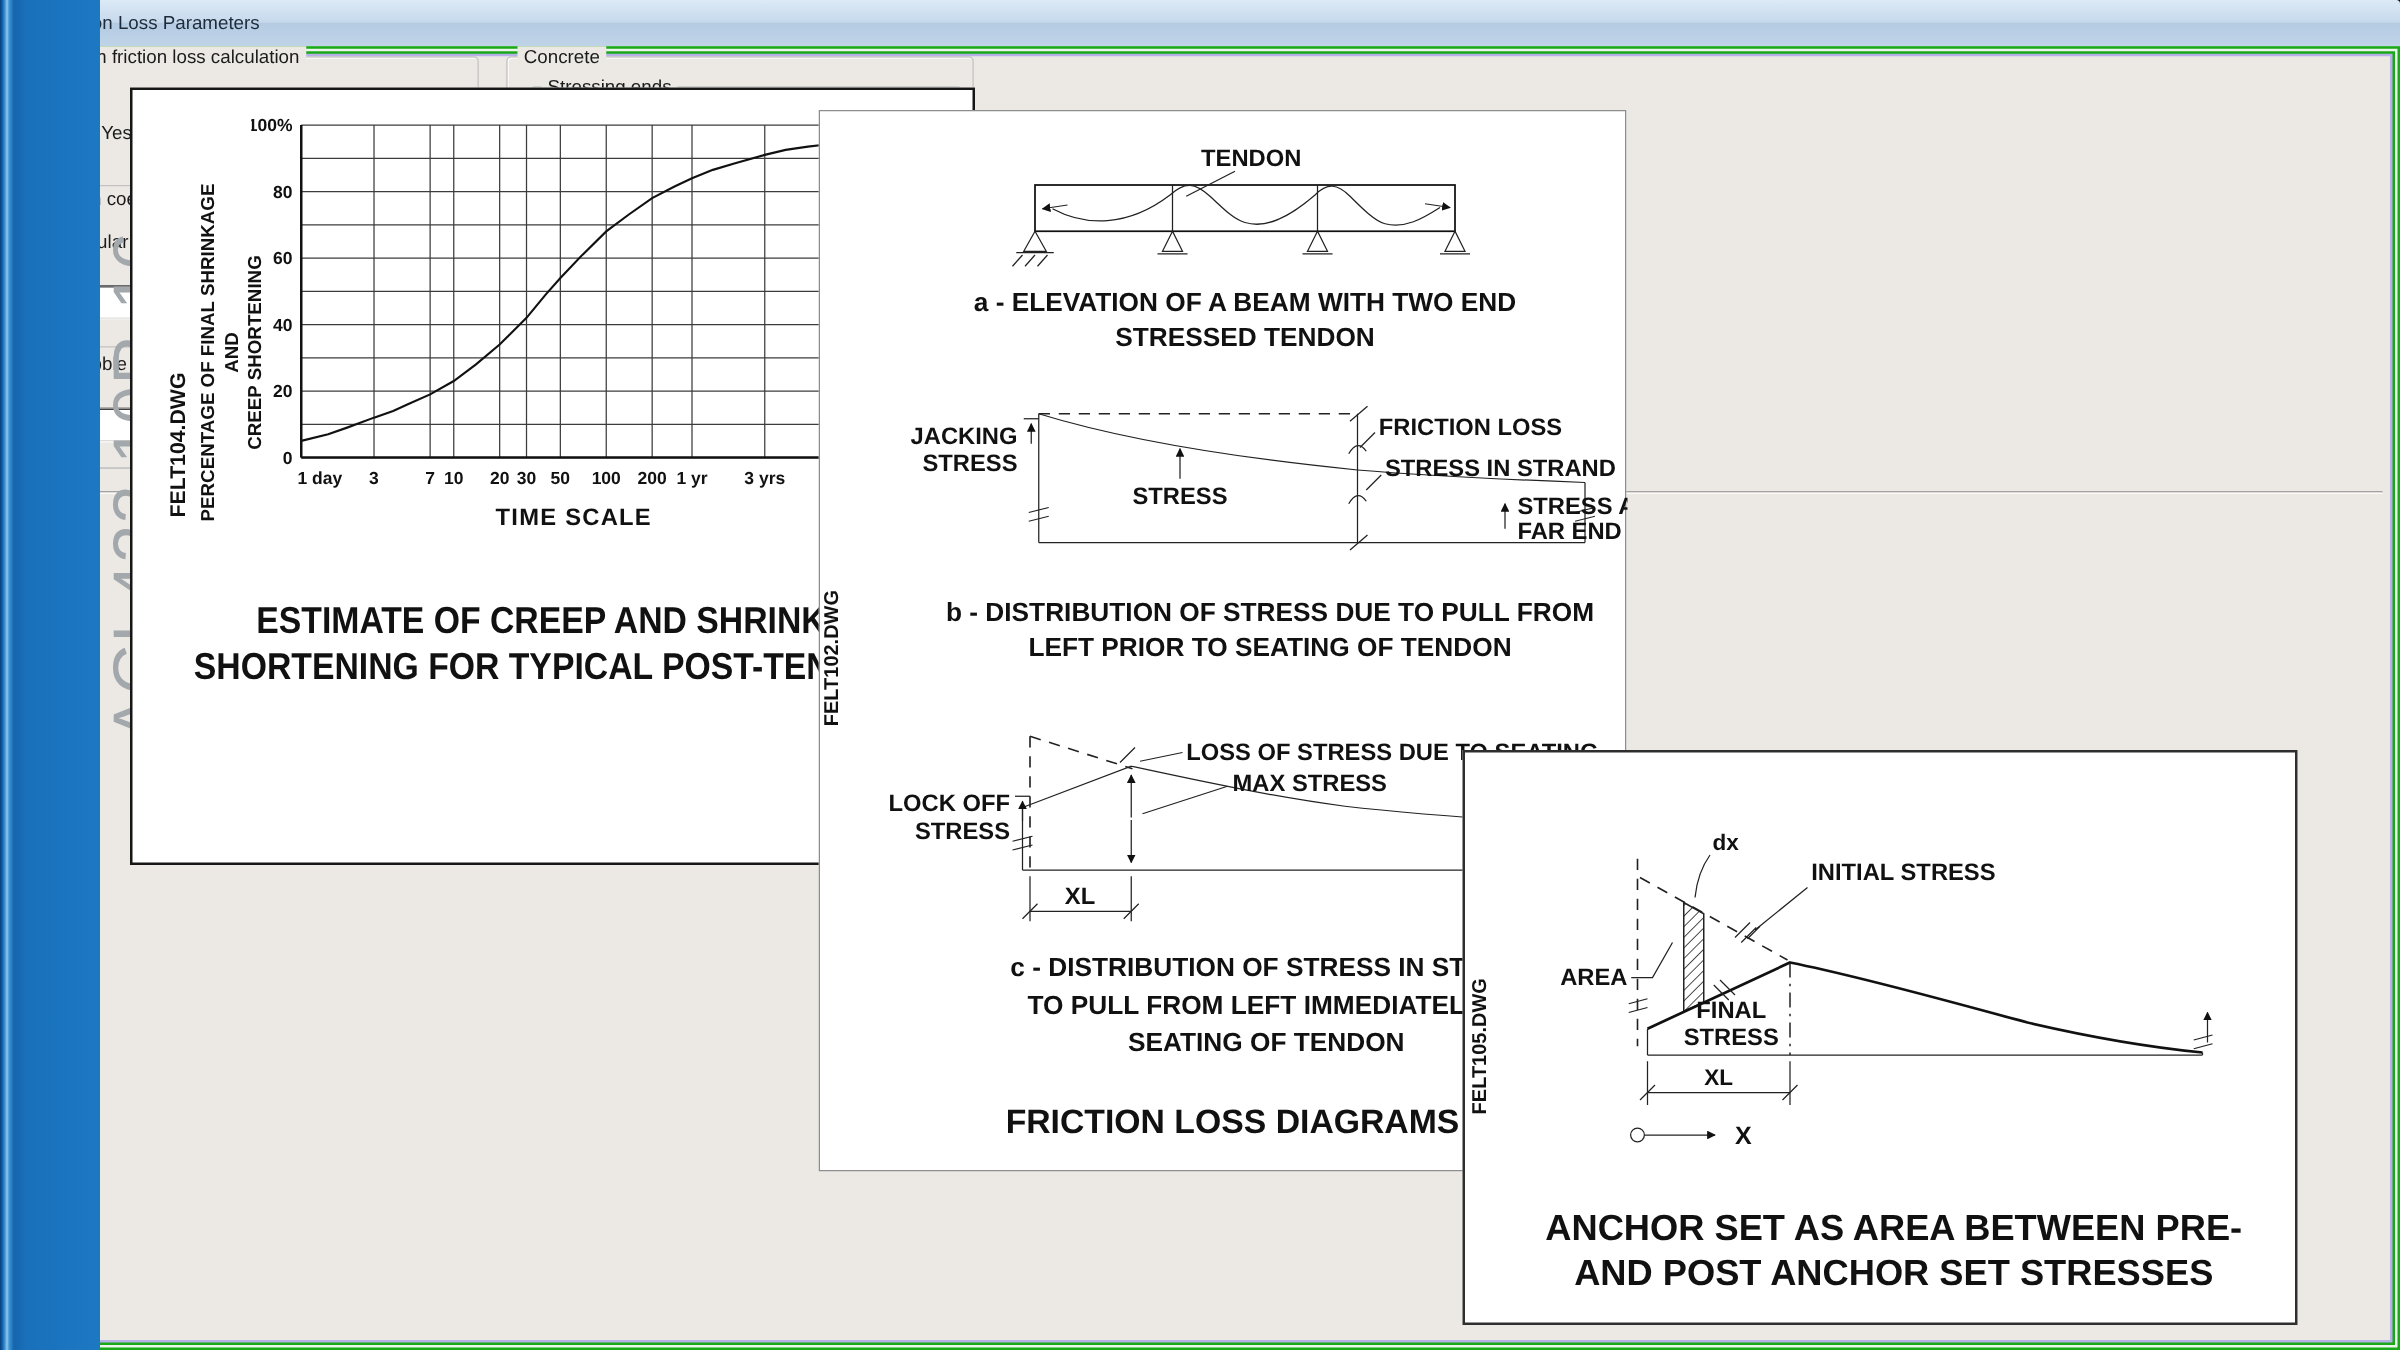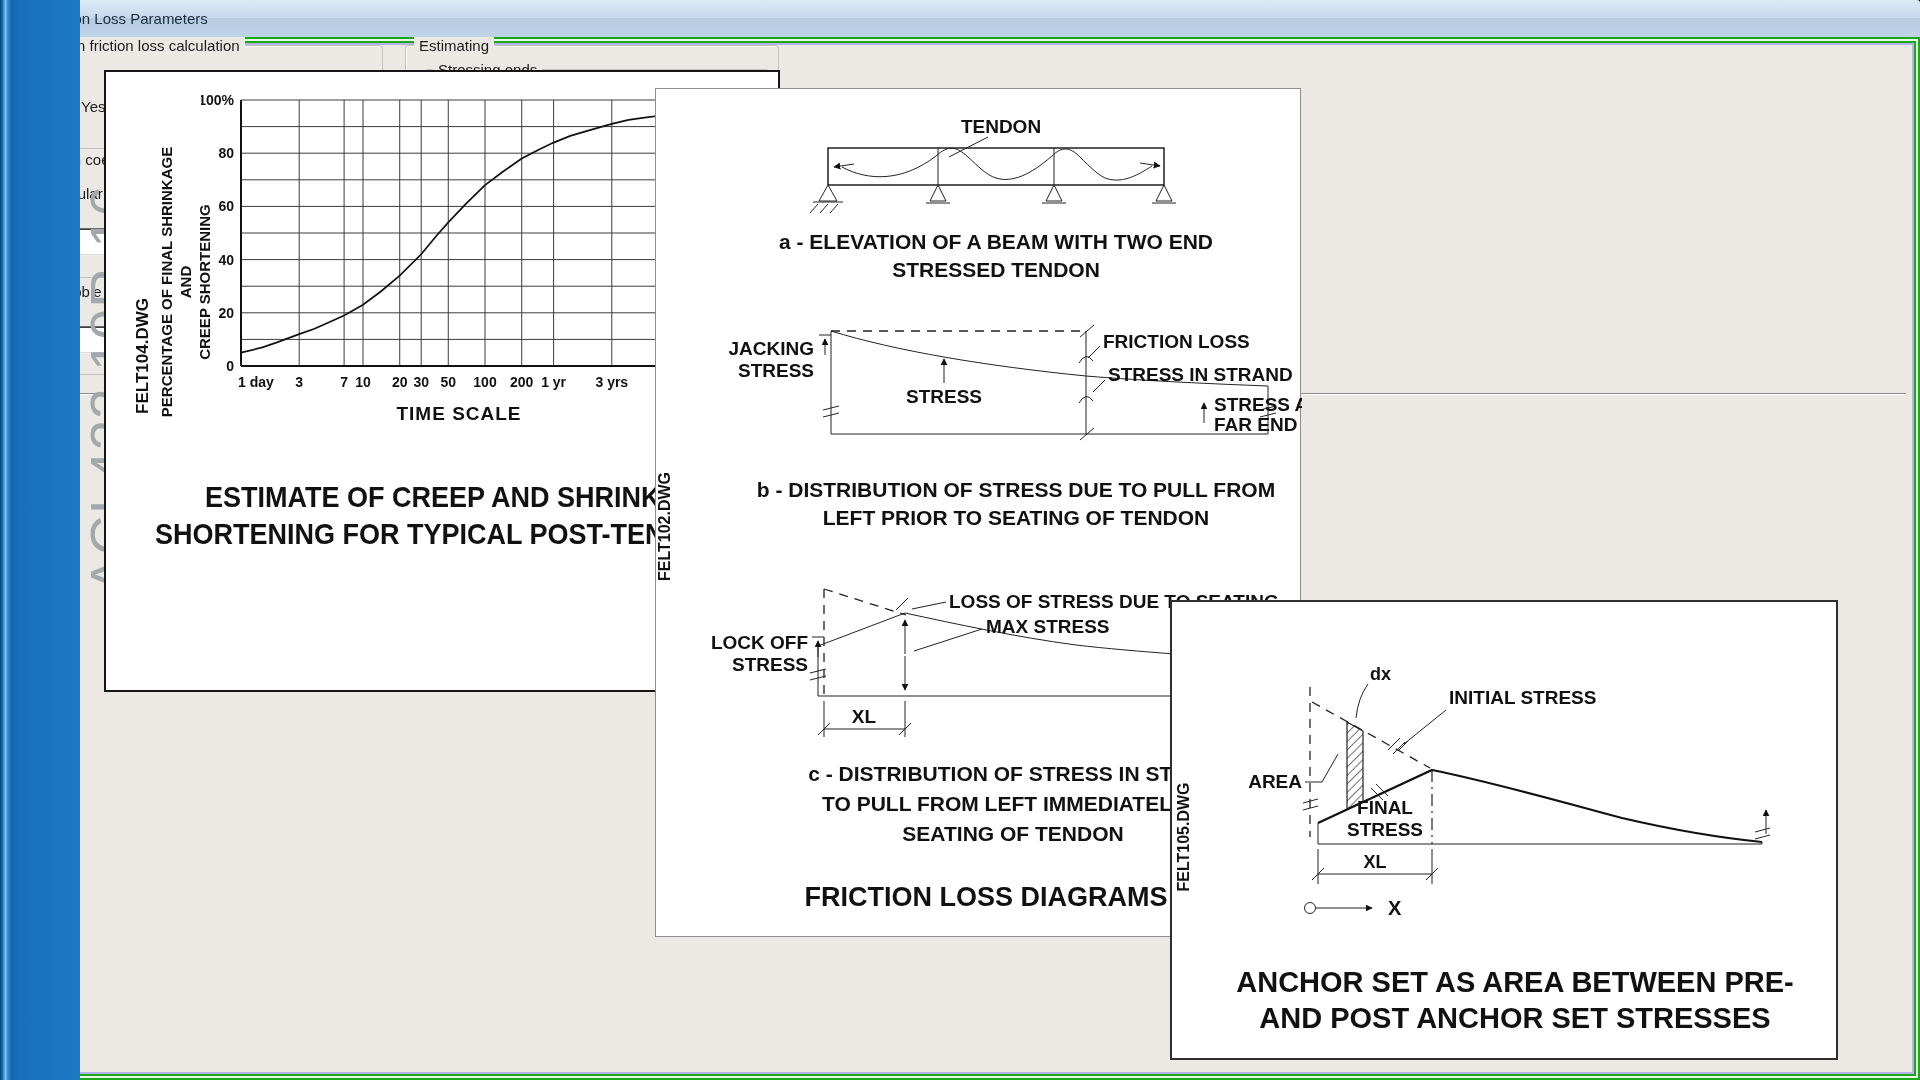--- a/index.html
+++ b/index.html
@@ -168,21 +168,21 @@
         <input class="field" style="left: 16px; top: 34px;" value="0.07">
         <span class="ctl-lbl" style="left:192px;top:38px;">per rad</span>
       </div>
       <div class="grp" style="left:37px;top:254px;width:325px;height:82px;">
         <span class="lbl">Wobble coefficient of friction (K)</span>
         <input class="field" style="left: 16px; top: 34px;" value="0.0014">
         <span class="ctl-lbl" style="left:192px;top:38px;">per ft</span>
       </div>
 
       <div class="grp" style="left:405px;top:8px;width:372px;height:129px;">
-        <span class="lbl">Estimating</span>
+        <span class="lbl">Concrete</span>
       </div>
       <div class="grp" style="left:424px;top:32px;width:344px;height:92px;">
         <span class="lbl">Stressing ends</span>
         <span class="check on" style="left:18px;top:24px;"></span>
         <span class="ctl-lbl" style="left:44px;top:25px;">Left end</span>
         <span class="check on" style="left:18px;top:56px;"></span>
         <span class="ctl-lbl" style="left:44px;top:57px;">Right end</span>
       </div>
 
       <div class="grp" style="left:405px;top:156px;width:372px;height:83px;">

